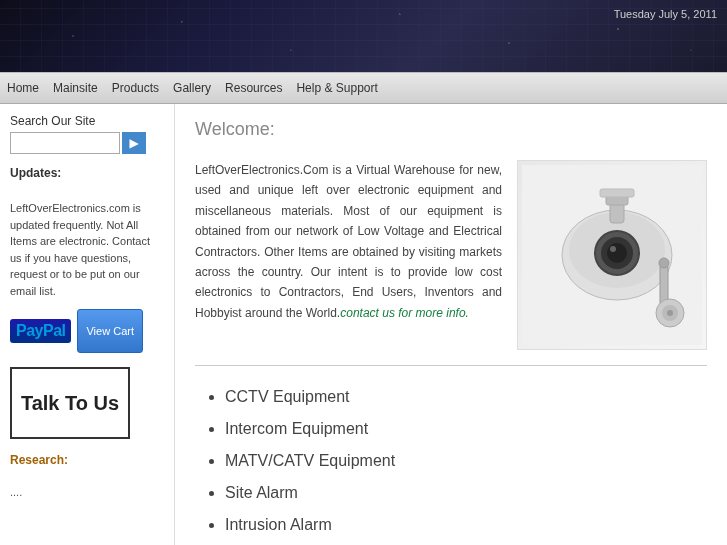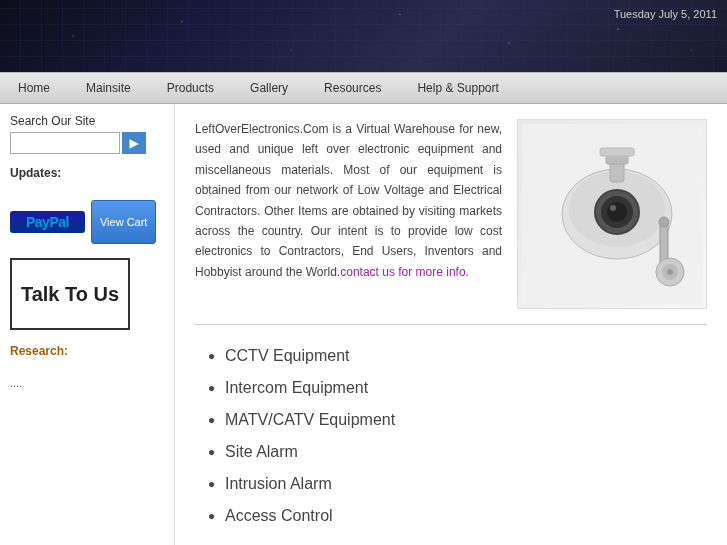--- a/index.html
+++ b/index.html
@@ -46,21 +46,21 @@
     
     .nav-bar {
       background: linear-gradient(to bottom, #e8e8e8, #d0d0d0);
       border-top: 1px solid #bbb;
       border-bottom: 1px solid #aaa;
       padding: 0;
       display: flex;
       align-items: center;
     }
     .nav-item {
-      padding: 8px 18px;
+      padding: 8px 7px;
       font-size: 12px;
       color: #333;
       cursor: pointer;
       text-decoration: none;
       display: inline-block;
     }
 
     
     .main-layout {
       display: flex;
@@ -120,23 +120,23 @@
     }
     .paypal-row {
       display: flex;
       align-items: center;
       gap: 6px;
       margin-bottom: 14px;
     }
     .paypal-logo {
       background: linear-gradient(to bottom, #1a1aaa, #003087);
       color: #fff;
-      font-size: 14px;
+      font-size: 16px;
       font-weight: bold;
-      padding: 3px 16px;
+      padding: 3px 6px;
       border-radius: 3px;
       font-family: Arial, sans-serif;
       letter-spacing: -0.5px;
     }
     .paypal-logo span { color: #009cde; }
     .view-cart-btn {
       background: linear-gradient(to bottom, #5599ee, #3377cc);
       color: white;
       border: 1px solid #2266bb;
       padding: 15px 8px;
@@ -189,22 +189,23 @@
       margin-bottom: 15px;
     }
     .content-text {
       flex: 1;
       font-size: 12px;
       color: #444;
       line-height: 1.7;
       text-align: justify;
     }
     .contact-link {
-      color: #a21caf;
+      color: #15803d;
       text-decoration: none;
+      font-style: italic;
     }
     .product-image {
       width: 190px;
       min-width: 190px;
       height: 190px;
       background: linear-gradient(135deg, #e8e8e8, #f5f5f5);
       border: 1px solid #ddd;
       display: flex;
       align-items: center;
       justify-content: center;
@@ -248,37 +249,39 @@
   <aside class="sidebar">
     <span class="search-label">Search Our Site</span>
     <div class="search-row">
       <input class="search-input" type="text" style="">
       <button class="search-button">
         <span>▶</span>
       </button>
     </div>
 
     <div class="updates-title">Updates:</div>
+    <div class="updates-text">LeftOverElectronics.com is updated frequently. Not All Items are electronic. Contact us if you have questions, request or to be put on our email list.</div>
 
     <div class="paypal-row">
       <div class="paypal-logo">
         <span>Pay<span style="color:#009cde;">Pal</span></span>
       </div>
       <button class="view-cart-btn">View Cart</button>
     </div>
 
     <div class="talk-box">
       <div class="talk-text">Talk To Us</div>
     </div>
 
     <div class="research-title">Research:</div>
     <div class="research-dots">....</div>
   </aside>
 
   <main class="content-area">
+    <h2 class="welcome-heading">Welcome:</h2>
 
     <div class="content-flex">
       <div class="content-text">
         <span>LeftOverElectronics.Com is a Virtual Warehouse for new, used and unique left over electronic equipment and miscellaneous materials. Most of our equipment is obtained from our network of Low Voltage and Electrical Contractors. Other Items are obtained by visiting markets across the country. Our intent is to provide low cost electronics to Contractors, End Users, Inventors and Hobbyist around the World.</span><a class="contact-link">contact us for more info.</a>
       </div>
 
       <div class="product-image">
         <svg width="180" height="180" viewBox="0 0 180 180">
 
           <rect width="180" height="180" fill="#f0f0f0"></rect>

